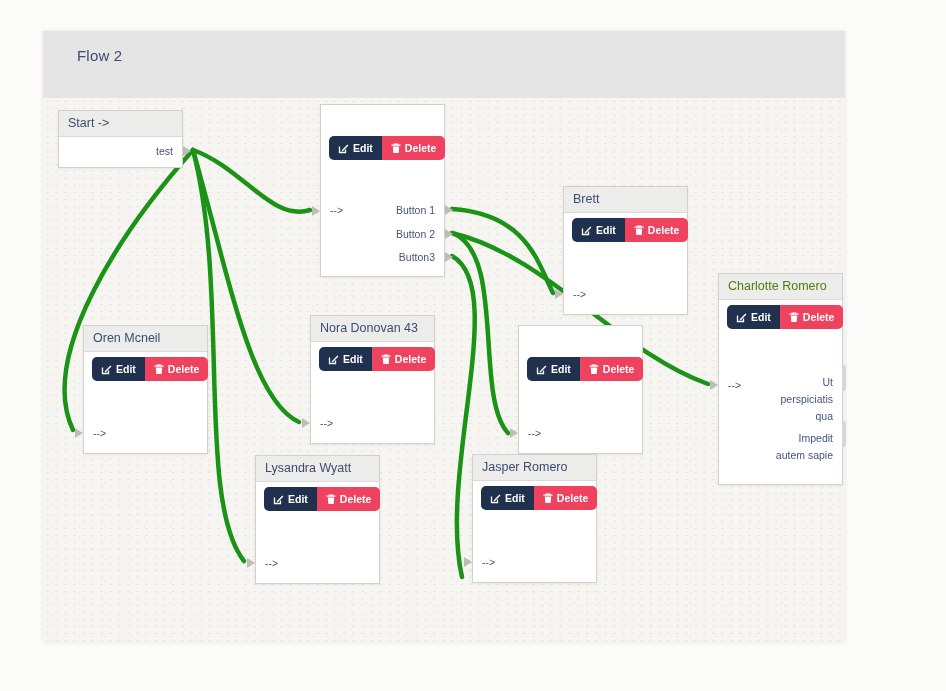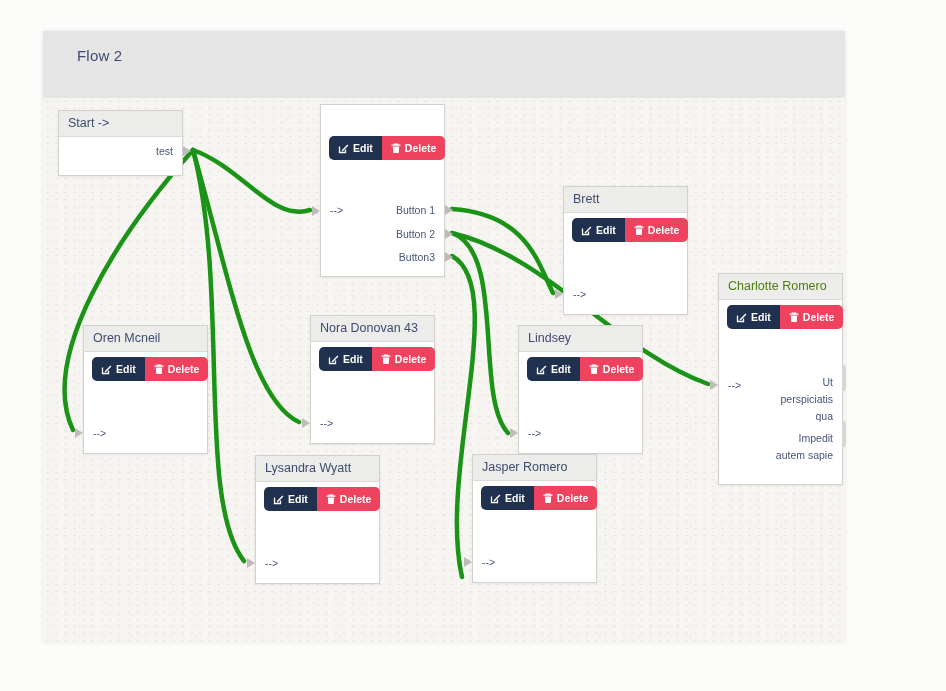--- a/index.html
+++ b/index.html
@@ -38,21 +38,21 @@
                font-size:10.5px; line-height:17px; color:#47547c; }
 
   .port { position:absolute; width:0; height:0;
           border-top:5px solid transparent; border-bottom:5px solid transparent;
           border-left:8px solid #bdbcb9; }
   .port-in { left:-9px; }
   .port-out { right:-9px; }
   .port-tab { position:absolute; right:-4px; width:4px; height:26px; border-radius:2px; background:#d8d6d2; }
 
   
-  .n-start     { left:58px;  top:110px; height:66px;  }
+  .n-start     { left:58px;  top:110px; height:58px;  }
   .n-bot1      { left:320px; top:104px; height:173px; }
   .n-brett     { left:563px; top:186px; height:129px; }
   .n-charlotte { left:718px; top:273px; height:212px; }
   .n-oren      { left:83px;  top:325px; height:129px; }
   .n-nora      { left:310px; top:315px; height:129px; }
   .n-lindsey   { left:518px; top:325px; height:129px; }
   .n-lysandra  { left:255px; top:455px; height:129px; }
   .n-jasper    { left:472px; top:454px; height:129px; }
 </style>
 </head>
@@ -213,21 +213,20 @@
         <span>Delete</span>
       </div>
     </div>
     <div class="io-row" style="top:99px;">
       <span class="in-label">--&gt;</span>
     </div>
     <span class="port port-in" style="top:102px;"></span>
   </div>
 
   <div class="node n-lindsey">
-    <div class="node-header" style="color: rgb(62, 75, 110);">Lindsey</div>
     <div class="btns">
       <div class="btn btn-edit" style="background: rgb(32, 49, 79);">
         <svg width="11" height="11" viewBox="0 0 11 11">
             <path d="M1.5 3.5v6h6v-3" fill="none" stroke="#fff" stroke-width="1.3"></path>
             <path d="M4 7l5.4-5.4 1 1L5 8l-1.4.4z" fill="#fff"></path>
           </svg>
         <span>Edit</span>
       </div>
       <div class="btn btn-delete" style="background: rgb(239, 66, 95);">
         <svg width="10" height="11" viewBox="0 0 10 11">

